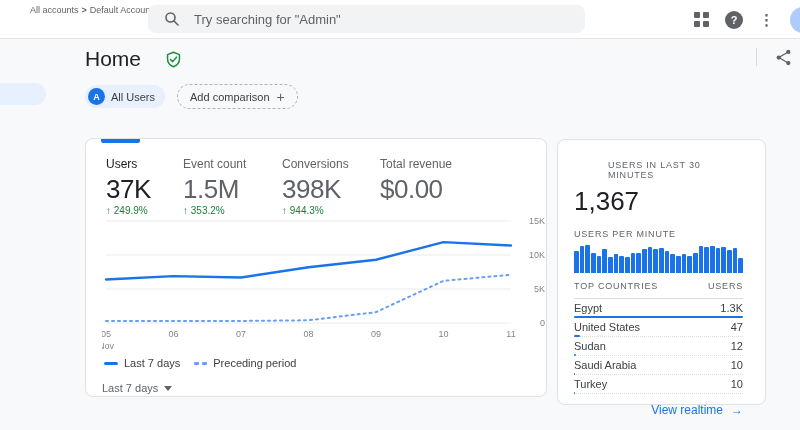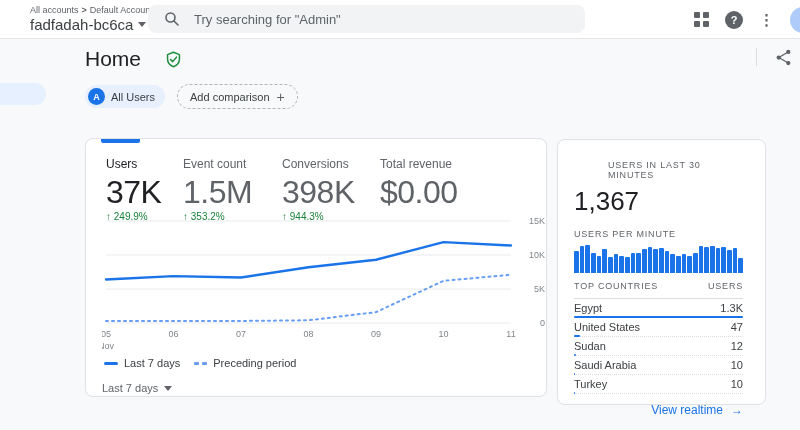--- a/index.html
+++ b/index.html
@@ -35,21 +35,21 @@
   .chip-add { height:25px; border:1px dashed #b1b5ba; border-radius:13px; display:flex; align-items:center; gap:7px; padding:0 12px; font-size:11px; font-weight:500; color:#3c4043; background:transparent; cursor:pointer; }
   .chip-add .plus { font-size:14px; color:#5f6368; font-weight:400; }
 
   
   .main-card { position:absolute; left:85px; top:138px; width:462px; height:259px; background:#fff; border:1px solid #dfe1e5; border-radius:8px; }
   .tab-indicator { position:absolute; left:15px; top:0px; width:39px; height:4px; background:#1a73e8; border-radius:0 0 2px 2px; }
   .metrics { position:absolute; left:20px; top:18px; display:flex; }
   .metric { display:flex; flex-direction:column; }
   .metric .m-label { font-size:12px; color:#5f6368; }
   .metric.selected .m-label { color:#202124; font-weight:500; }
-  .metric .m-value { font-size:32px; color:#5f6368; margin-top:3px; letter-spacing:-0.5px; }
+  .metric .m-value { font-size:26px; color:#5f6368; margin-top:3px; letter-spacing:-0.5px; }
   .metric.selected .m-value { color:#202124; }
   .metric .m-change { font-size:10px; font-weight:500; color:#188038; min-height:12px; }
   .m-users { width:77px; } .m-event { width:99px; } .m-conv { width:98px; } .m-rev { width:120px; }
 
   #trend-svg { position:absolute; left:16px; top:74px; }
   .gridline { stroke:#e9eaee; stroke-width:1; }
   .ytick, .xtick { fill:#80868b; font-size:9px; font-family:"Liberation Sans",sans-serif; }
   .line-solid { fill:none; stroke:#1a73e8; stroke-width:2.4; stroke-linejoin:round; stroke-linecap:round; }
   .line-dashed { fill:none; stroke:#669df6; stroke-width:2; stroke-dasharray:2 4; stroke-linecap:round; }
 
@@ -78,24 +78,20 @@
   svg text { user-select:none; }
 </style>
 </head>
 <body>
 
 <div class="screen">
 
   <div class="topbar">
     <div class="crumbs">
       <span>All accounts</span><span class="sep">&gt;</span><span>Default Account for Fire...</span>
-    </div>
-    <div class="property">
-      <span>fadfadah-bc6ca</span>
-      <span class="caret-down"></span>
     </div>
     <div class="searchbar">
       <svg width="16" height="16" viewBox="0 0 16 16">
         <circle cx="6.5" cy="6.5" r="4.5" fill="none" stroke="#5f6368" stroke-width="1.6"></circle>
         <line x1="10" y1="10" x2="14" y2="14" stroke="#5f6368" stroke-width="1.6" stroke-linecap="round"></line>
       </svg>
       <input type="text" placeholder="Try searching for &quot;Admin&quot;" style="">
     </div>
     <div class="topbar-icons">
       <div class="apps-grid">

